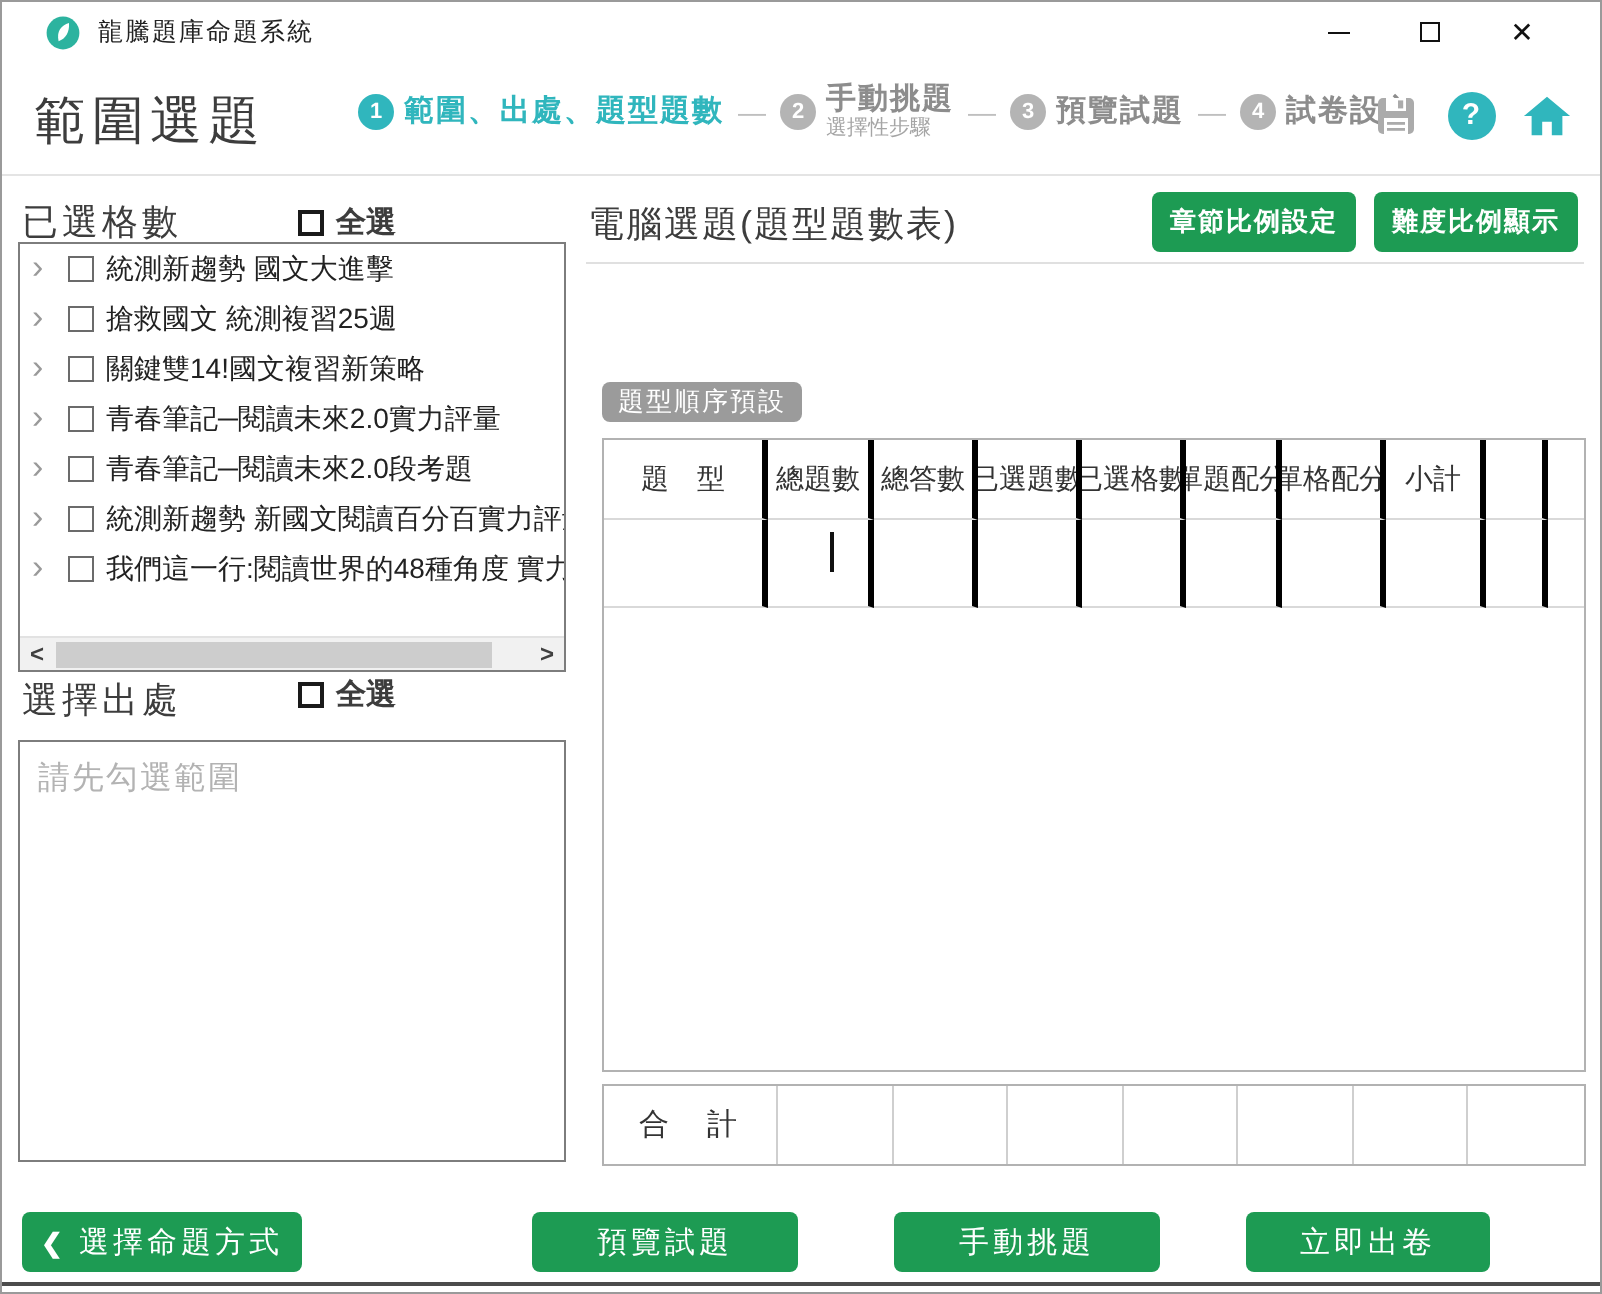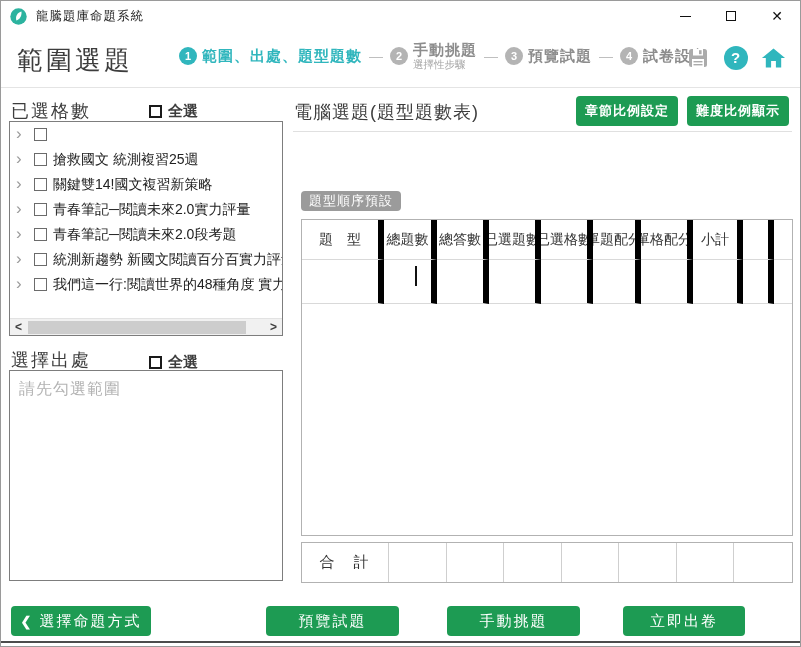--- a/index.html
+++ b/index.html
@@ -12,22 +12,22 @@
     overflow: hidden;
   }
   .window {
     position: absolute; inset: 0;
     border: 1px solid #9a9a9a;
     background: #fff;
   }
 
   
   .titlebar {
-    position: absolute; top: 0; left: 0; right: 0; height: 30px;
-    display: flex; align-items: center; padding-left: 9px;
+    position: absolute; top: 0; left: 0; right: 16px; height: 30px;
+    display: flex; align-items: center; padding-left: 22px;
     background: #fff;
   }
   .app-logo { width: 17px; height: 17px; margin-right: 9px; }
   .titlebar-title { font-size: 12.5px; color: #222; letter-spacing: 1px; }
   .win-controls { margin-left: auto; display: flex; height: 100%; }
   .win-btn {
     width: 46px; height: 100%; display: flex; align-items: center; justify-content: center;
     font-size: 14px; color: #111; cursor: default;
   }
   .max-glyph { width: 10px; height: 10px; border: 1px solid #111; display: inline-block; }
@@ -96,21 +96,21 @@
     background: #f1f1f1; display: flex; align-items: center;
     border-top: 1px solid #e2e2e2;
   }
   .hscroll-arrow {
     width: 17px; height: 17px; display: flex; align-items: center; justify-content: center;
     font-size: 12px; color: #404040; font-weight: bold; flex: 0 0 auto;
   }
   .hscroll-thumb { height: 13px; background: #cdcdcd; width: 218px; margin: 0 1px; }
   .hscroll-spacer { flex: 1; }
 
-  .source-header { position: absolute; left: 10px; top: 347px; width: 272px; display: flex; align-items: flex-end; }
+  .source-header { position: absolute; left: 10px; top: 337px; width: 272px; display: flex; align-items: flex-start; }
   .source-header .select-all { margin-left: 58px; }
   .source-box {
     position: absolute; left: 8px; top: 369px; width: 274px; height: 211px;
     border: 1px solid #7d7d7d; background: #fff; padding: 8px 9px;
   }
   .source-placeholder { font-size: 16px; color: #b3b3b3; letter-spacing: 1px; }
 
   
   .right-title { position: absolute; left: 293px; top: 99px; font-size: 18px; color: #3d3d3d; letter-spacing: 1px; }
   .right-actions { position: absolute; right: 11px; top: 95px; display: flex; gap: 9px; }
@@ -129,21 +129,21 @@
   }
 
   .qtable {
     position: absolute; left: 300px; top: 218px; width: 492px; height: 317px;
     border: 1px solid #b2b2b2; background: #fff;
   }
   .qt-row { display: grid; grid-template-columns: 82px 53px 52px 52px 52px 48px 52px 50px 31px 1fr; }
   .qt-head { height: 40px; }
   .qt-body-row { height: 44px; }
   .qt-cell {
-    border-right: 6px solid #000000; border-bottom: 1px solid #d9d9d9;
+    border-right: 3px solid #000000; border-bottom: 1px solid #d9d9d9;
     display: flex; align-items: center; justify-content: center;
     font-size: 14px; color: #333; overflow: hidden; white-space: nowrap;
   }
   .qt-cell:last-child { border-right: none; }
   .qt-body-row .qt-cell { justify-content: flex-start; }
   .caret { width: 1.5px; height: 20px; background: #111; margin-left: 31px; margin-top: -12px; }
 
   .total-table {
     position: absolute; left: 300px; top: 541px; width: 492px; height: 41px;
     border: 1px solid #b2b2b2; background: #fff;
@@ -261,20 +261,21 @@
     <span class="select-all">
       <span class="cb-bold"></span>
       <span class="select-all-label">全選</span>
     </span>
   </div>
 
   <div class="tree-box">
     <div class="tree-item">
       <span class="tree-chev">›</span>
       <span class="tree-cb"></span>
+      <span class="tree-label">統測新趨勢 國文大進擊</span>
     </div>
     <div class="tree-item">
       <span class="tree-chev">›</span>
       <span class="tree-cb"></span>
       <span class="tree-label">搶救國文 統測複習25週</span>
     </div>
     <div class="tree-item">
       <span class="tree-chev">›</span>
       <span class="tree-cb"></span>
       <span class="tree-label">關鍵雙14!國文複習新策略</span>

